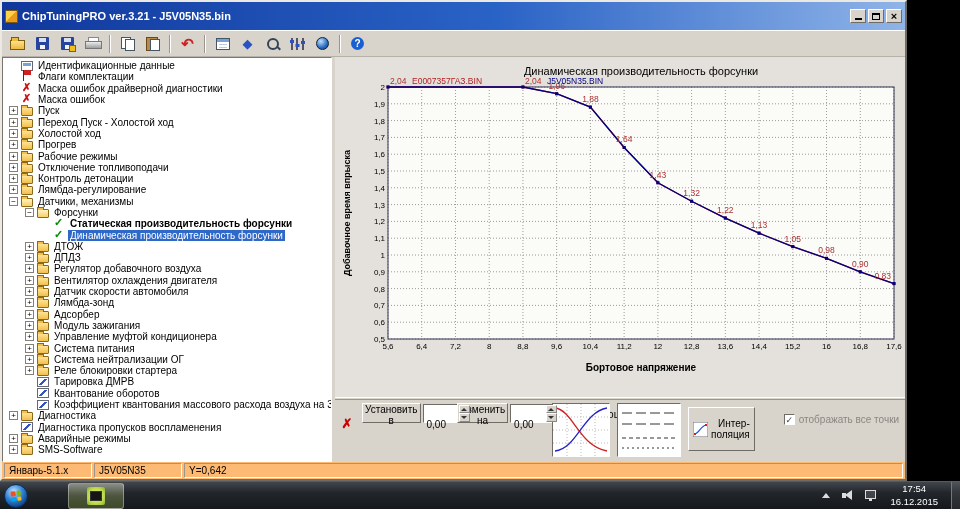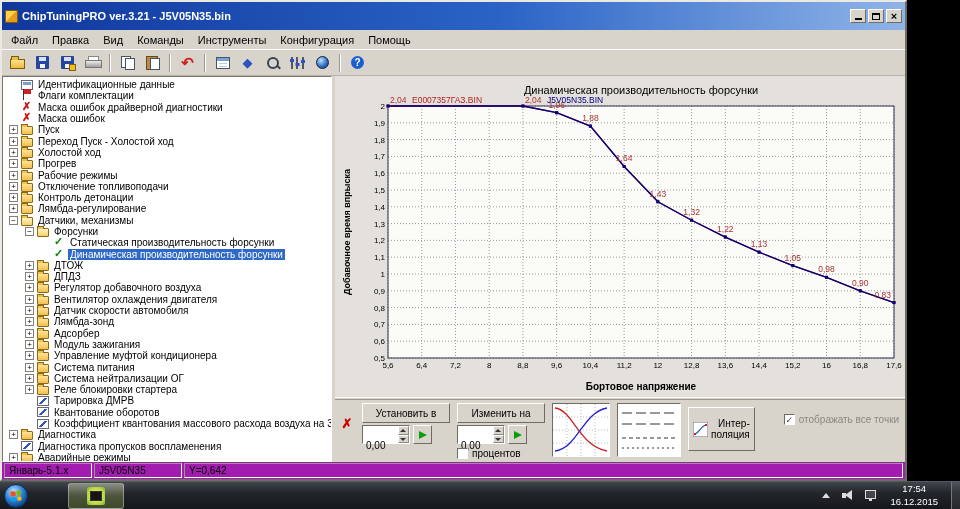--- a/index.html
+++ b/index.html
@@ -66,42 +66,42 @@
   .tlabel{font-size:10px;padding:0 2px}
   .tlabel.sel{background:#2e68c8;color:#fff}
   .vsplit{width:3px;background:#d8d4cc;flex:none}
   .rightpanel{flex:1;display:flex;flex-direction:column;background:#e4e1dc;min-width:0}
   .chartarea{flex:1;padding:2px 0 0 3px;overflow:hidden}
   svg text{font-family:"Liberation Sans",sans-serif}
   .hsplit{height:3px;background:#d8d4cc;border-top:1px solid #fff;border-bottom:1px solid #9a968e;flex:none}
   
   .editpanel{height:62px;background:#d8d4cc;display:flex;align-items:flex-start;padding:3px 4px;gap:7px;flex:none}
   .xbtn{margin-top:13px;font-size:13px;font-weight:bold;color:#c00;width:16px;text-align:center;cursor:default}
-  .cgroup{display:flex;flex-direction:column;gap:2px;width:88px}
+  .cgroup{display:flex;flex-direction:row;gap:2px;width:88px}
   .btn{height:20px;background:#d8d4cc;border:1px solid;border-color:#fff #6f6c66 #6f6c66 #fff;font-size:10px;font-family:inherit;padding:0 2px;text-align:center}
   .spinrow{display:flex;gap:3px;align-items:center}
   .spin{width:48px;height:19px;background:#fff;border:1px solid;border-color:#6f6c66 #fff #fff #6f6c66;display:flex;align-items:stretch}
   .spinval{flex:1;padding:14px 0 0 3px;font-size:10px}
   .spinbtns{width:11px;display:flex;flex-direction:column}
   .spinbtns i{flex:1;background:#d8d4cc;position:relative;border:1px solid #fff;border-bottom-color:#888;border-right-color:#888}
   .spinbtns i::after{content:"";position:absolute;left:1px;top:2px;border-left:3px solid transparent;border-right:3px solid transparent}
   .spinbtns i.up::after{border-bottom:3px solid #333}
   .spinbtns i.dn::after{border-top:3px solid #333}
   .gobtn{width:19px;height:19px;background:#d8d4cc;border:1px solid;border-color:#fff #6f6c66 #6f6c66 #fff;display:flex;align-items:center;justify-content:center}
   .garrow{width:0;height:0;border-left:8px solid #0a9e0a;border-top:4px solid transparent;border-bottom:4px solid transparent}
   .chk{display:flex;align-items:center;gap:4px;font-size:10px;margin-top:2px}
   .chkbox{width:11px;height:11px;background:#fff;border:1px solid;border-color:#6f6c66 #fff #fff #6f6c66;font-size:9px;line-height:10px;text-align:center;color:#444;flex:none}
   .gray{color:#8a8680}
   .previewbox{width:58px;height:54px;background:#fff;border:1px solid;border-color:#6f6c66 #fff #fff #6f6c66}
   .stylebox{width:64px;height:54px;background:#fff;border:1px solid;border-color:#6f6c66 #fff #fff #6f6c66}
   .interp{height:44px;margin-top:4px;background:#d8d4cc;border:1px solid;border-color:#fff #6f6c66 #6f6c66 #fff;display:flex;align-items:center;gap:3px;padding:2px 4px;font-size:10px}
   .interp .lines{text-align:right;line-height:1.15}
   .showall{margin-left:22px;margin-top:11px}
   
-  .statusbar{height:17px;background:#a21caf;display:flex;gap:2px;padding:1px 2px;flex:none}
+  .statusbar{height:17px;background:#fdba74;display:flex;gap:2px;padding:1px 2px;flex:none}
   .scell{border:1px solid;border-color:#9a968e #fff #fff #9a968e;padding:1px 4px;font-size:10px;white-space:nowrap;overflow:hidden}
   .scell.c0{width:88px}.scell.c1{width:88px}.scell.c2{flex:1}
   
   .taskbar{position:absolute;left:0;top:481px;width:960px;height:28px;background:linear-gradient(#41464d,#22262b 40%,#14171b);border-top:1px solid #565b63;display:flex;align-items:center}
   .orb{width:24px;height:24px;border-radius:50%;margin-left:4px;background:radial-gradient(circle at 40% 30%,#bfe3ff,#2d7fd4 45%,#0b3f7e 80%);border:1px solid #0a2d55;display:flex;align-items:center;justify-content:center;flex:none}
   .orbflag{width:10px;height:10px;display:grid;grid-template-columns:1fr 1fr;gap:1px;transform:rotate(-8deg)}
   .orbflag i{border-radius:1px}
   .orbflag i:nth-child(1){background:#f25022}.orbflag i:nth-child(2){background:#7fba00}
   .orbflag i:nth-child(3){background:#00a4ef}.orbflag i:nth-child(4){background:#ffb900}
   .taskbtn{width:56px;height:26px;margin-left:40px;border-radius:3px;border:1px solid rgba(255,255,255,.35);background:linear-gradient(rgba(255,255,230,.4),rgba(195,215,120,.28) 50%,rgba(140,170,60,.35));display:flex;align-items:center;justify-content:center}
@@ -128,29 +128,20 @@
     <span class="winbtns">
         <span class="wbtn">
           <span class="mini"></span>
         </span>
         <span class="wbtn">
           <span class="maxi"></span>
         </span>
         <span class="wbtn">×</span>
       </span>
   </div>
-  <div class="menubar">
-      <span class="menuitem">Файл</span>
-      <span class="menuitem">Правка</span>
-      <span class="menuitem">Вид</span>
-      <span class="menuitem">Команды</span>
-      <span class="menuitem">Инструменты</span>
-      <span class="menuitem">Конфигурация</span>
-      <span class="menuitem">Помощь</span>
-    </div>
   <div class="toolbar">
       <div class="tbtn">
         <div class="i-open"></div>
       </div>
       <div class="tbtn">
         <div class="i-save"></div>
       </div>
       <div class="tbtn">
         <div class="i-save-as"></div>
       </div>
@@ -254,21 +245,21 @@
         <div class="trow" style="padding-left: 4px;">
           <span class="toggle">−</span>
           <span class="ticon ic-folder-open"></span>
           <span class="tlabel">Датчики, механизмы</span>
         </div>
         <div class="trow" style="padding-left: 20px;">
           <span class="toggle">−</span>
           <span class="ticon ic-folder-open"></span>
           <span class="tlabel">Форсунки</span>
         </div>
-        <div class="trow" style="padding-left: 36px;">
+        <div class="trow" style="padding-left: 36px; font-weight: bold;">
           <span class="toggle empty"></span>
           <span class="ticon ic-check"></span>
           <span class="tlabel">Статическая производительность форсунки</span>
         </div>
         <div class="trow" style="padding-left: 36px;">
           <span class="toggle empty"></span>
           <span class="ticon ic-check"></span>
           <span class="tlabel sel">Динамическая производительность форсунки</span>
         </div>
         <div class="trow" style="padding-left: 20px;">

